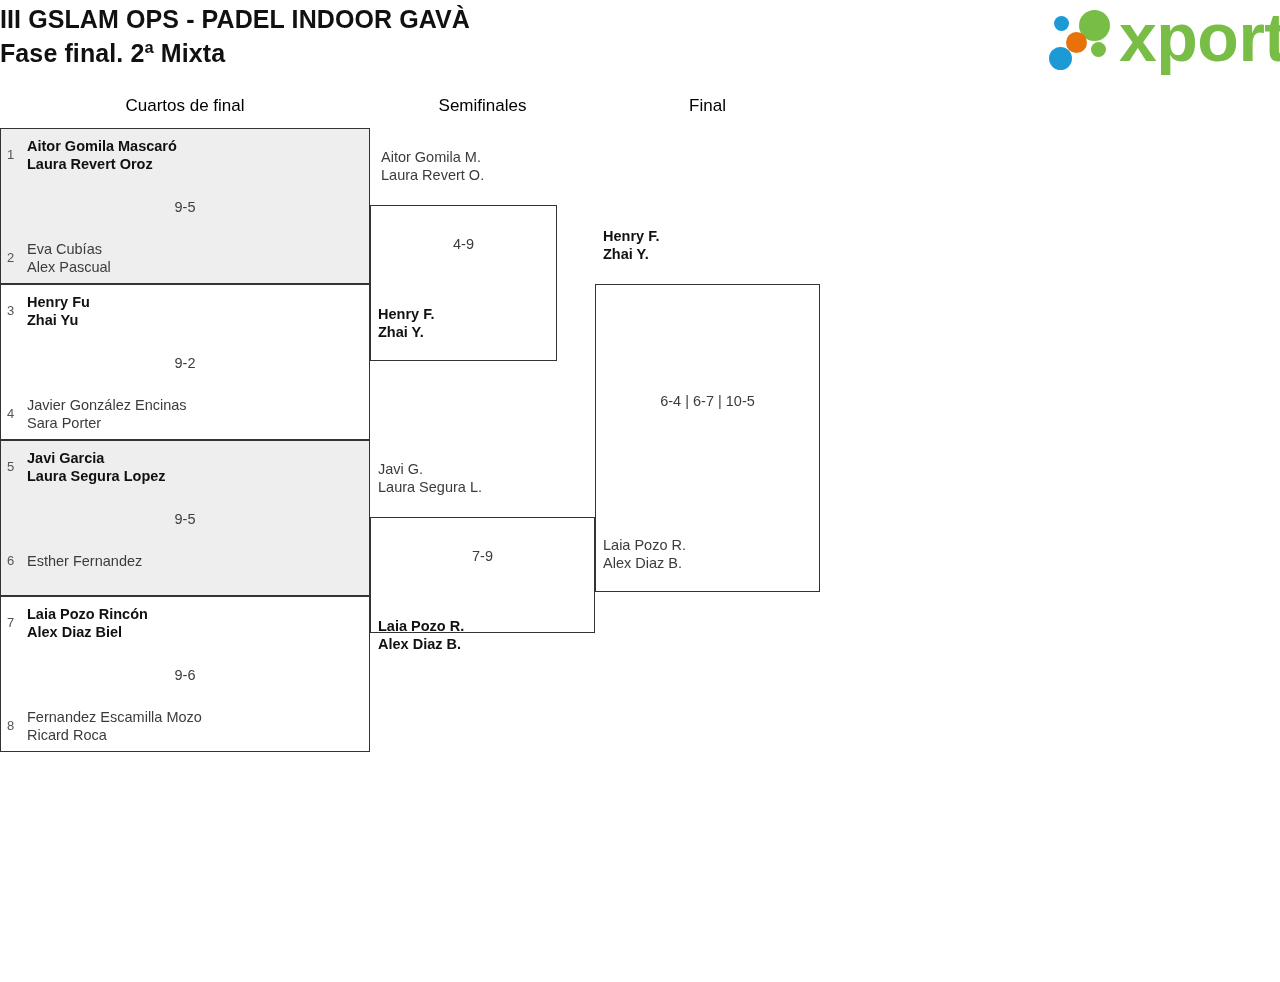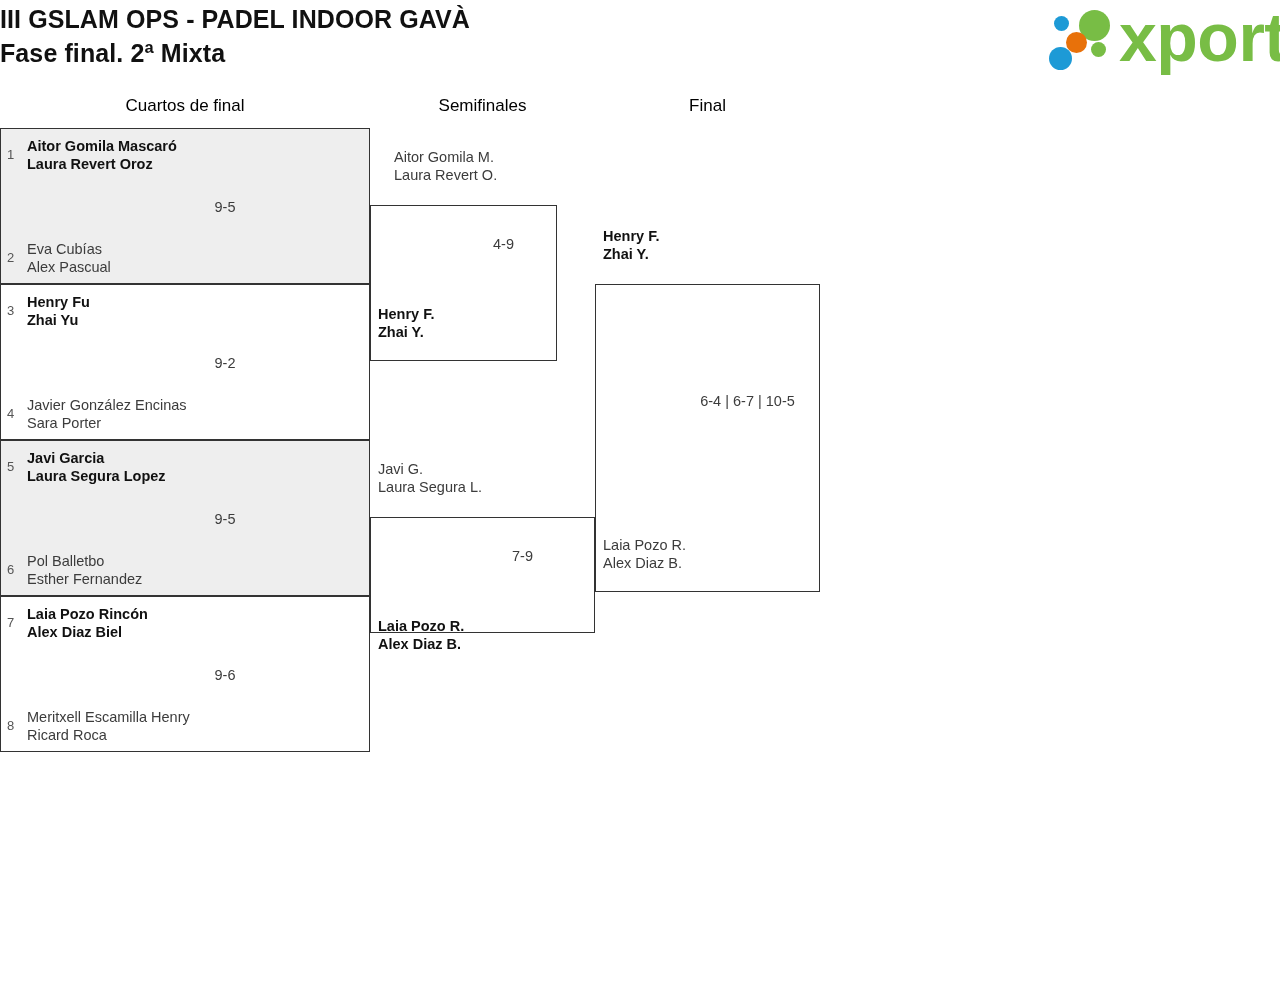--- a/index.html
+++ b/index.html
@@ -113,21 +113,20 @@
     line-height: 14px;
   }
   .score {
     position: absolute;
     left: 0;
     width: 100%;
     text-align: center;
     font-size: 14.5px;
     color: #3c3c3c;
     white-space: nowrap;
-    padding-left: 40px;
   }
 </style>
 </head>
 <body>
 
 <div id="header">
   <div id="title-block">
     <div class="title-line">III GSLAM OPS - PADEL INDOOR GAVÀ</div>
     <div class="title-line">Fase final. 2ª Mixta</div>
   </div>
@@ -178,40 +177,39 @@
 
 <div class="match-box shaded" style="left:0px; top:440px; width:370px; height:156px;">
   <div class="team team-qf winner" style="top:8px;">
     <span class="seed">5</span>
     <div class="team-line">Javi Garcia</div>
     <div class="team-line">Laura Segura Lopez</div>
   </div>
   <div class="score" style="top:70px;">9-5</div>
   <div class="team team-qf" style="top:111px;">
     <span class="seed">6</span>
-    <div class="team-line">Pol Balletbo</div>
     <div class="team-line">Esther Fernandez</div>
   </div>
 </div>
 
 <div class="match-box" style="left:0px; top:596px; width:370px; height:156px;">
   <div class="team team-qf winner" style="top:8px;">
     <span class="seed">7</span>
     <div class="team-line">Laia Pozo Rincón</div>
     <div class="team-line">Alex Diaz Biel</div>
   </div>
   <div class="score" style="top:70px;">9-6</div>
   <div class="team team-qf" style="top:111px;">
     <span class="seed">8</span>
-    <div class="team-line">Meritxell Escamilla Henry</div>
+    <div class="team-line">Fernandez Escamilla Mozo</div>
     <div class="team-line">Ricard Roca</div>
   </div>
 </div>
 
-<div class="team" style="position:absolute; left:370px; top:148px; width:225px; padding-left:24px;">
+<div class="team" style="position:absolute; left:370px; top:148px; width:225px; padding-left:11px;">
   <div class="team-line">Aitor Gomila M.</div>
   <div class="team-line">Laura Revert O.</div>
 </div>
 
 <div class="match-box" style="left:370px; top:205px; width:187px; height:156px;">
   <div class="score" style="top:30px;">4-9</div>
   <div class="team winner" style="top:99px; padding-left:7px;">
     <div class="team-line">Henry F.</div>
     <div class="team-line">Zhai Y.</div>
   </div>

